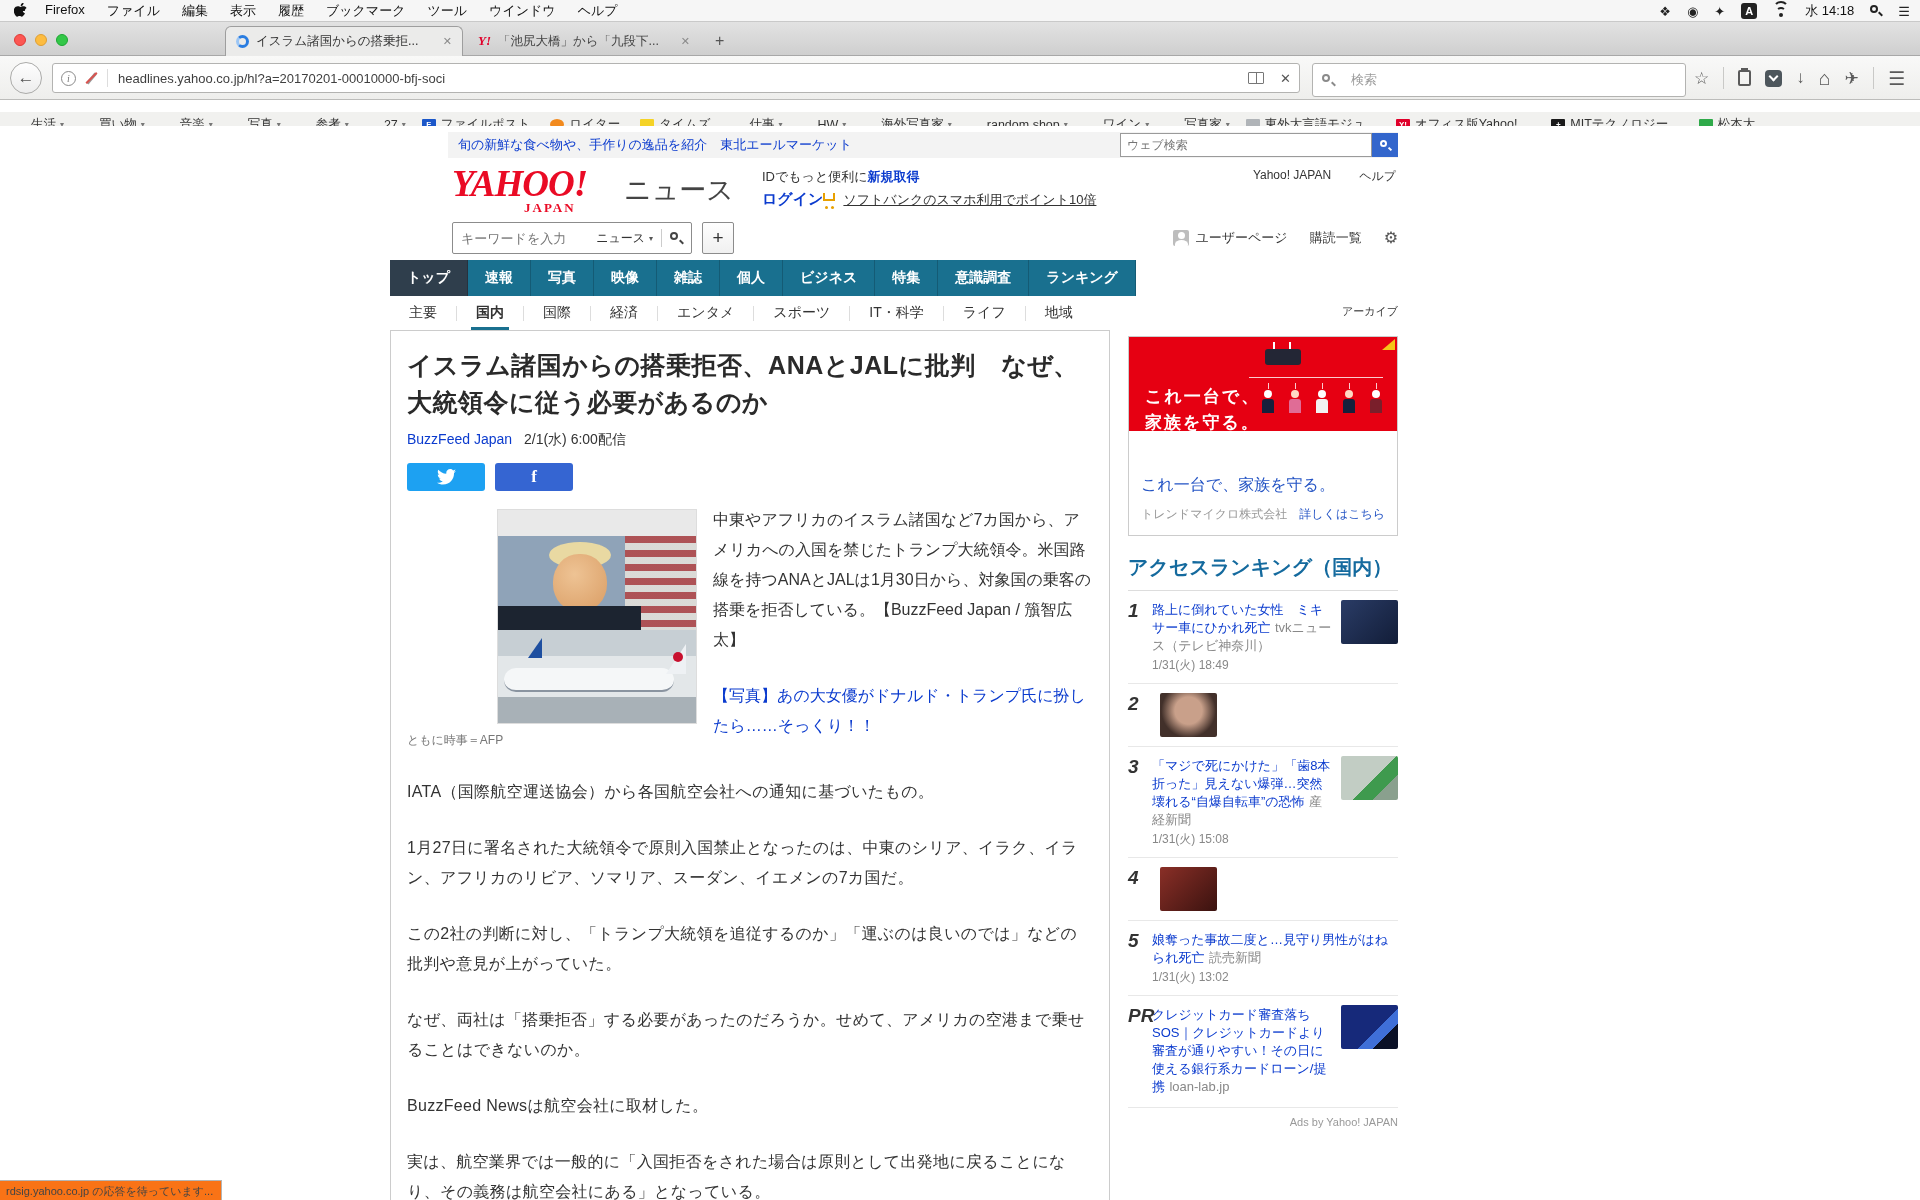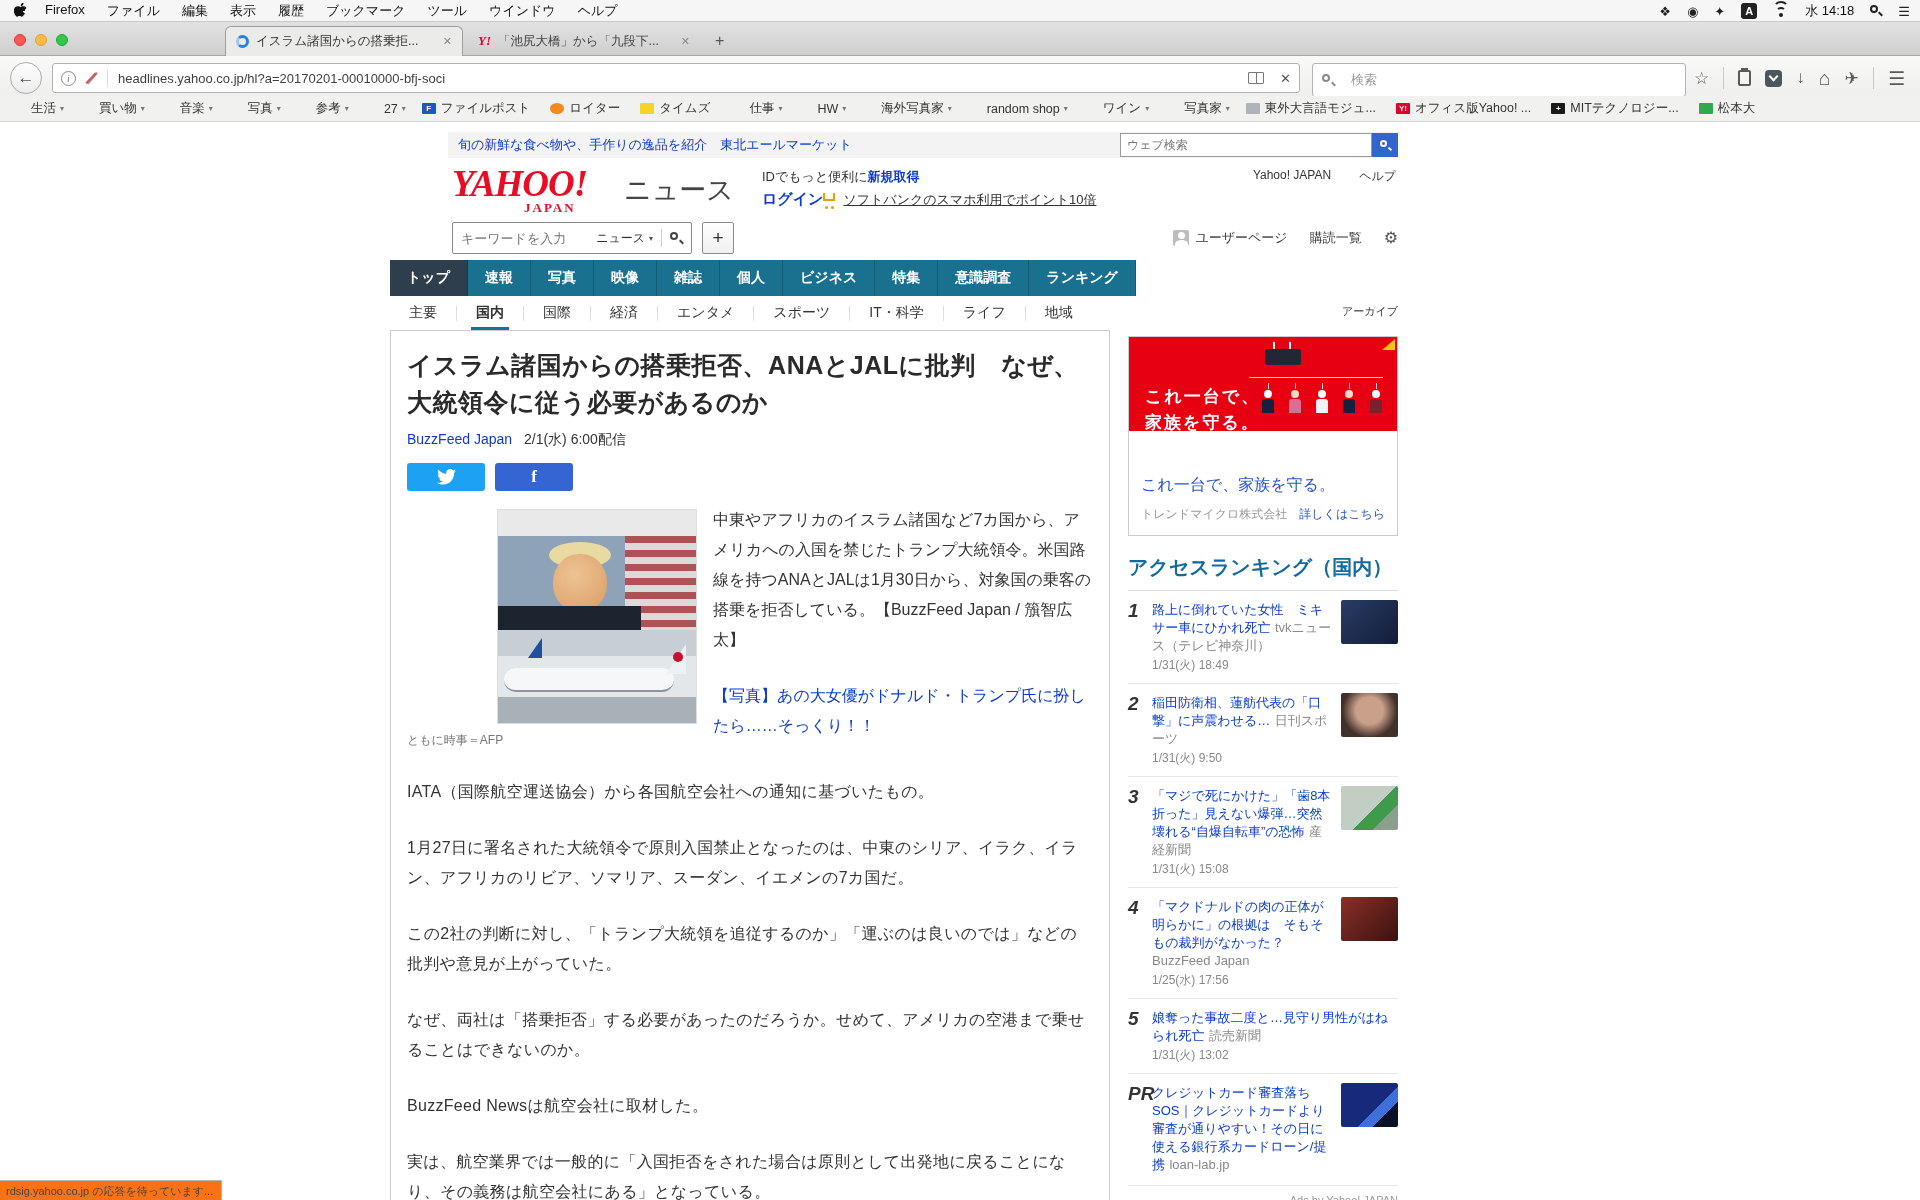--- a/index.html
+++ b/index.html
@@ -70,21 +70,21 @@
   .sph { color:#9a9a9a; font-size:13px; }
   #navicons { position:absolute; left:1694px; top:6px; display:flex; align-items:center; gap:14px; height:32px; }
   #navicons .ni { font-size:17px; color:#5a5a5a; }
   .clipb { width:13px; height:16px; border:2px solid #5a5a5a; border-radius:2px; position:relative; }
   .clipb i { position:absolute; left:1px; top:-4px; width:7px; height:3px; background:#5a5a5a; }
   .pocketb { width:17px; height:17px; border-radius:4px; background:#4d565c; color:#fff; display:flex; align-items:center; justify-content:center; }
   .pocketb i { width:7px; height:7px; border-right:2px solid #fff; border-bottom:2px solid #fff; transform:rotate(45deg); margin-top:-4px; }
   .navsep { width:1px; height:22px; background:#c9c9c7; }
 
   
-  #bmbar { position:absolute; top:96px; left:0; width:1920px; height:26px; background:#f1f1ef;
+  #bmbar { position:absolute; top:112px; left:0; width:1920px; height:26px; background:#f1f1ef;
     border-bottom:1px solid #d6d6d4; display:flex; padding-left:12px; overflow:hidden; }
   .bm { display:flex; align-items:center; margin-right:16px; font-size:12.5px; color:#333; white-space:nowrap; }
   .bm-ico { width:14px; height:11px; margin-right:5px; border-radius:1px; display:flex; align-items:center; justify-content:center;
     font-size:8px; color:#fff; font-weight:bold; }
   .bm .caret { font-size:8px; color:#777; margin-left:4px; }
 
   
   #page { position:absolute; top:126px; left:0; width:1920px; height:1074px; background:#fff; overflow:hidden; }
 
   #topstrip { position:absolute; left:448px; top:6px; width:950px; height:26px; background:#f3f3f3;
@@ -633,45 +633,35 @@
           <span class="txt">
             <span class="t">路上に倒れていた女性　ミキサー車にひかれ死亡</span>
             <span class="t srpast">tvkニュース（テレビ神奈川）</span>
             <div class="time">1/31(火) 18:49</div>
           </span>
           <span class="thumb" style="background:linear-gradient(135deg,#2a3c66,#121d38)"></span>
         </div>
 
         <div class="ritem">
           <span class="num">2</span>
-          <span class="txt">
-            <span class="t">稲田防衛相、蓮舫代表の「口撃」に声震わせる…</span>
-            <span class="t srpast">日刊スポーツ</span>
-            <div class="time">1/31(火) 9:50</div>
-          </span>
           <span class="thumb" style="background:radial-gradient(circle at 50% 40%,#c9a08a 0 35%,#42302a 70%)"></span>
         </div>
 
         <div class="ritem">
           <span class="num">3</span>
           <span class="txt">
             <span class="t">「マジで死にかけた」「歯8本折った」見えない爆弾…突然壊れる“自爆自転車”の恐怖</span>
             <span class="t srpast">産経新聞</span>
             <div class="time">1/31(火) 15:08</div>
           </span>
           <span class="thumb" style="background:linear-gradient(135deg,#c2cdc4 0 55%,#3f9a4e 55% 75%,#8aa08e 75%)"></span>
         </div>
 
         <div class="ritem">
           <span class="num">4</span>
-          <span class="txt">
-            <span class="t">「マクドナルドの肉の正体が明らかに」の根拠は　そもそもの裁判がなかった？</span>
-            <span class="t srpast">BuzzFeed Japan</span>
-            <div class="time">1/25(水) 17:56</div>
-          </span>
           <span class="thumb" style="background:linear-gradient(135deg,#8a2f27,#3a120f)"></span>
         </div>
 
         <div class="ritem">
           <span class="num">5</span>
           <span class="txt">
             <span class="t">娘奪った事故二度と…見守り男性がはねられ死亡</span>
             <span class="t srpast">読売新聞</span>
             <div class="time">1/31(火) 13:02</div>
           </span>

